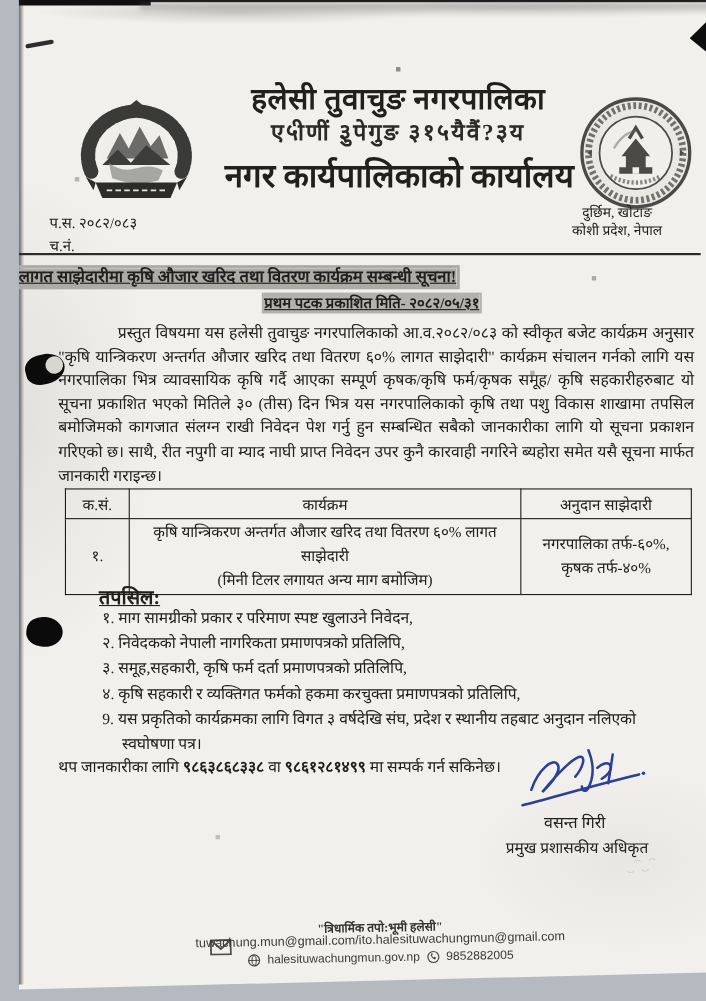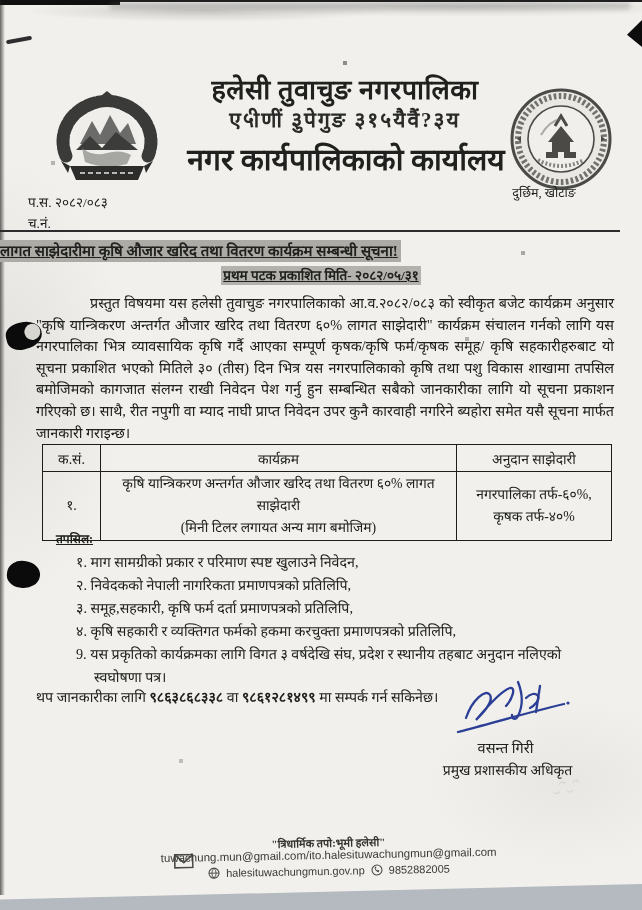--- a/index.html
+++ b/index.html
@@ -11,20 +11,21 @@
   }
   #paper{
     position:absolute;inset:0;
     background:
       radial-gradient(260px 16px at 32% 1.2%, rgba(110,110,110,.30), transparent 70%),
       radial-gradient(340px 14px at 72% 0.8%, rgba(110,110,110,.22), transparent 70%),
       radial-gradient(180px 320px at 0% 42%, rgba(90,90,90,.10), transparent 70%),
       radial-gradient(200px 120px at 88% 86%, rgba(120,120,120,.08), transparent 70%),
       #f1f0ec;
     clip-path:polygon(0 0,100% 0,100% 97.15%,0 98.85%);
+    margin-left:17px;
   }
   .abs{position:absolute;}
   
   .top-edge-line{left:0;top:0;width:100%;height:2px;background:#1c1c1c;}
   .top-edge-thick{left:0;top:0;width:120px;height:5px;background:#101010;}
   .top-smudge{left:110px;top:3px;width:520px;height:9px;
     background:linear-gradient(180deg, rgba(90,90,90,.40), rgba(90,90,90,0));filter:blur(2px);}
   .left-edge{left:0;top:0;height:895px;width:5px;
     background:linear-gradient(90deg, rgba(25,25,25,.65), rgba(25,25,25,0));}
   .corner-dash{left:6px;top:38px;width:26px;height:4px;background:#2e2e2e;border-radius:2px;transform:rotate(-10deg);}
@@ -51,21 +52,21 @@
   .notice-sub span{background:#b3b2ad;box-shadow:0 0 0 2px #b3b2ad;text-decoration:underline;}
   
   .body-para{left:36px;top:293px;width:578px;font-size:14.3px;line-height:21.6px;text-align:justify;text-indent:54px;}
   
   table.notice-table{position:absolute;left:42px;top:444px;width:570px;border-collapse:collapse;font-size:13.8px;}
   .notice-table td,.notice-table th{border:1.6px solid #1d1d1d;padding:1px 4px;font-weight:normal;vertical-align:middle;text-align:center;}
   .notice-table th{height:24px;}
   .notice-table td{height:50px;line-height:22px;}
   .col-sn{width:50px;}.col-prog{width:360px;}.col-share{width:150px;}
   
-  .tapasil-head{left:56px;top:530px;font-size:12px;font-weight:700;text-decoration:underline;}
+  .tapasil-head{left:73px;top:530px;font-size:18px;font-weight:700;text-decoration:underline;}
   .tapasil-list{left:76px;top:551px;width:528px;font-size:14.2px;}
   .tapasil-list div{line-height:22.9px;padding-left:18px;text-indent:-18px;}
   
   .contact-line{left:36px;top:687px;font-size:14.2px;}
   .contact-line b{font-weight:700;text-align:center;}
   
   .sig-svg{left:452px;top:678px;}
   .sig-name{left:428px;top:737px;width:155px;text-align:center;font-size:14.5px;}
   .sig-title{left:405px;top:760px;width:205px;text-align:center;font-size:14px;}
   .stamp-faint{left:516px;top:778px;width:100px;text-align:center;font-size:11px;color:rgba(110,95,130,.28);transform:rotate(-6deg);}
@@ -122,20 +123,21 @@
   <div class="abs script-line">ए५ीणीं ३ुपेगुङ ३१५यैवैं?३य</div>
   <div class="abs office-name">नगर कार्यपालिकाको कार्यालय</div>
 
   <div class="abs ref-block">
     <div>प.स. २०८२/०८३</div>
     <div>च.नं.</div>
   </div>
 
   <div class="abs addr-block">
     <div>दुर्छिम, खोटाङ</div>
+    <div>कोशी प्रदेश, नेपाल</div>
   </div>
 
   <div class="abs hr-line"></div>
 
   <div class="abs notice-title">
     <span>लागत साझेदारीमा कृषि औजार खरिद तथा वितरण कार्यक्रम सम्बन्धी सूचना!</span>
   </div>
   <div class="abs notice-sub">
     <span>प्रथम पटक प्रकाशित मिति- २०८२/०५/३१</span>
   </div>

